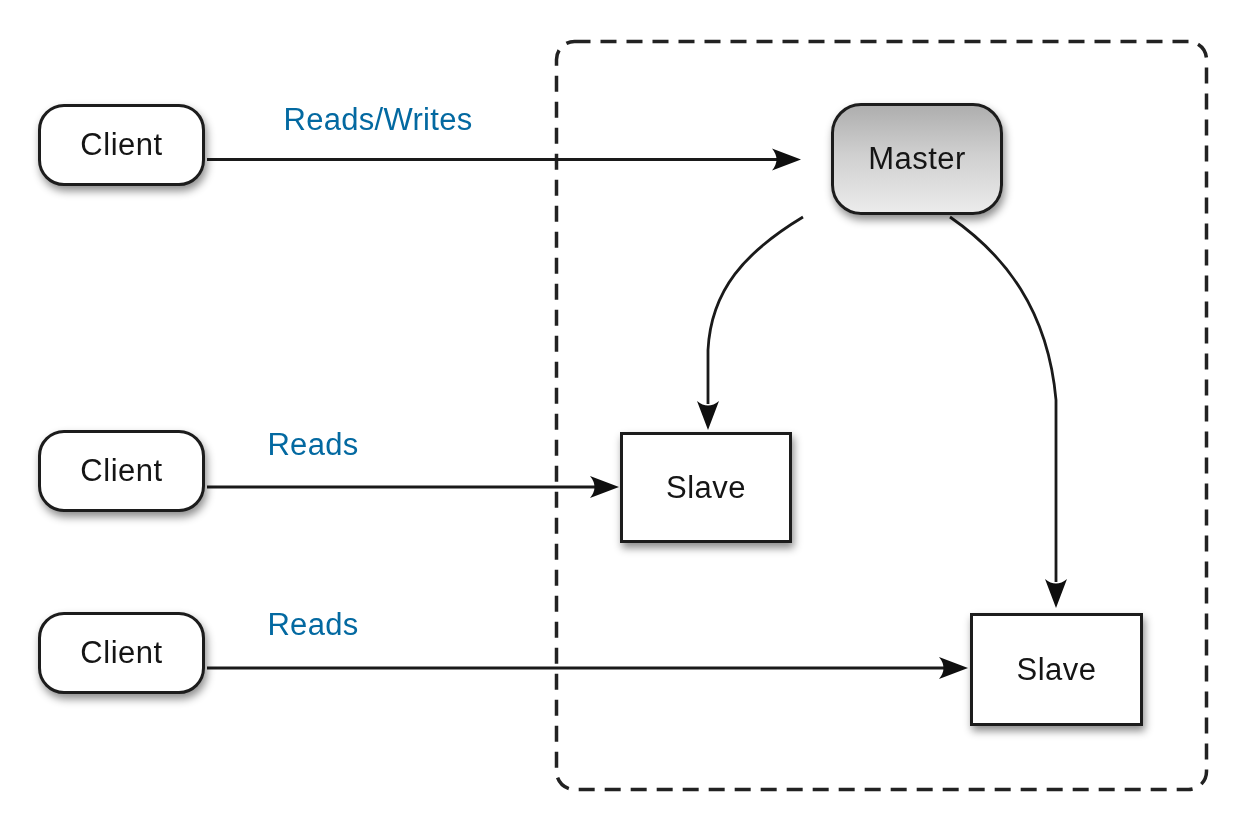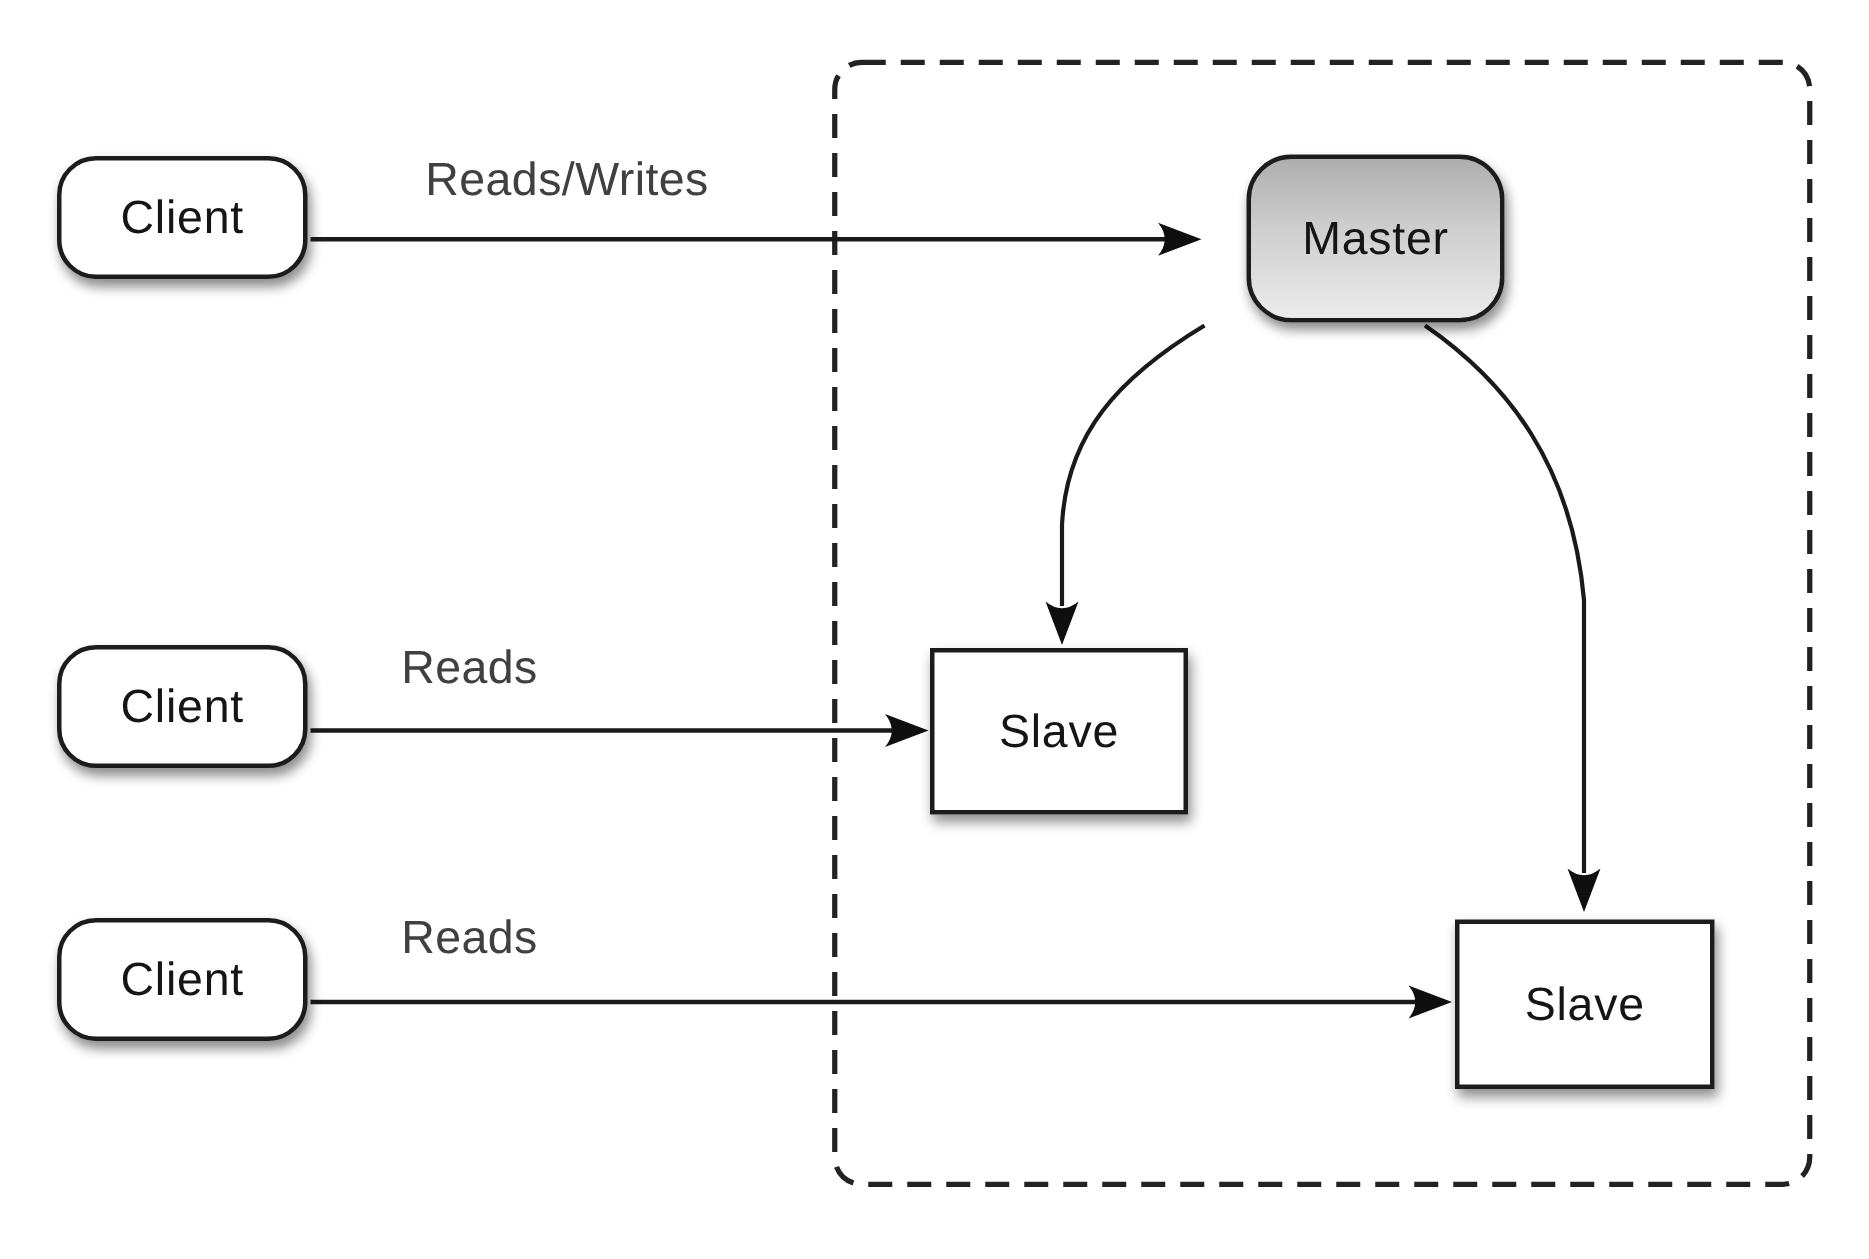--- a/index.html
+++ b/index.html
@@ -65,21 +65,21 @@
     left: 970px;
     top: 613px;
     width: 173px;
     height: 113px;
   }
 
   .edge-label {
     position: absolute;
     z-index: 3;
     font-size: 31px;
-    color: #404040;
+    color: #0369a1;
     text-align: center;
     letter-spacing: 0.3px;
     white-space: nowrap;
   }
   .edge-label.reads-writes { left: 253px; top: 102px; width: 250px; }
   .edge-label.reads-mid    { left: 238px; top: 427px; width: 150px; }
   .edge-label.reads-bottom { left: 238px; top: 607px; width: 150px; }
   .edge-label.replication  { left: 750px; top: 271px; width: 250px; }
 </style>
 </head>

